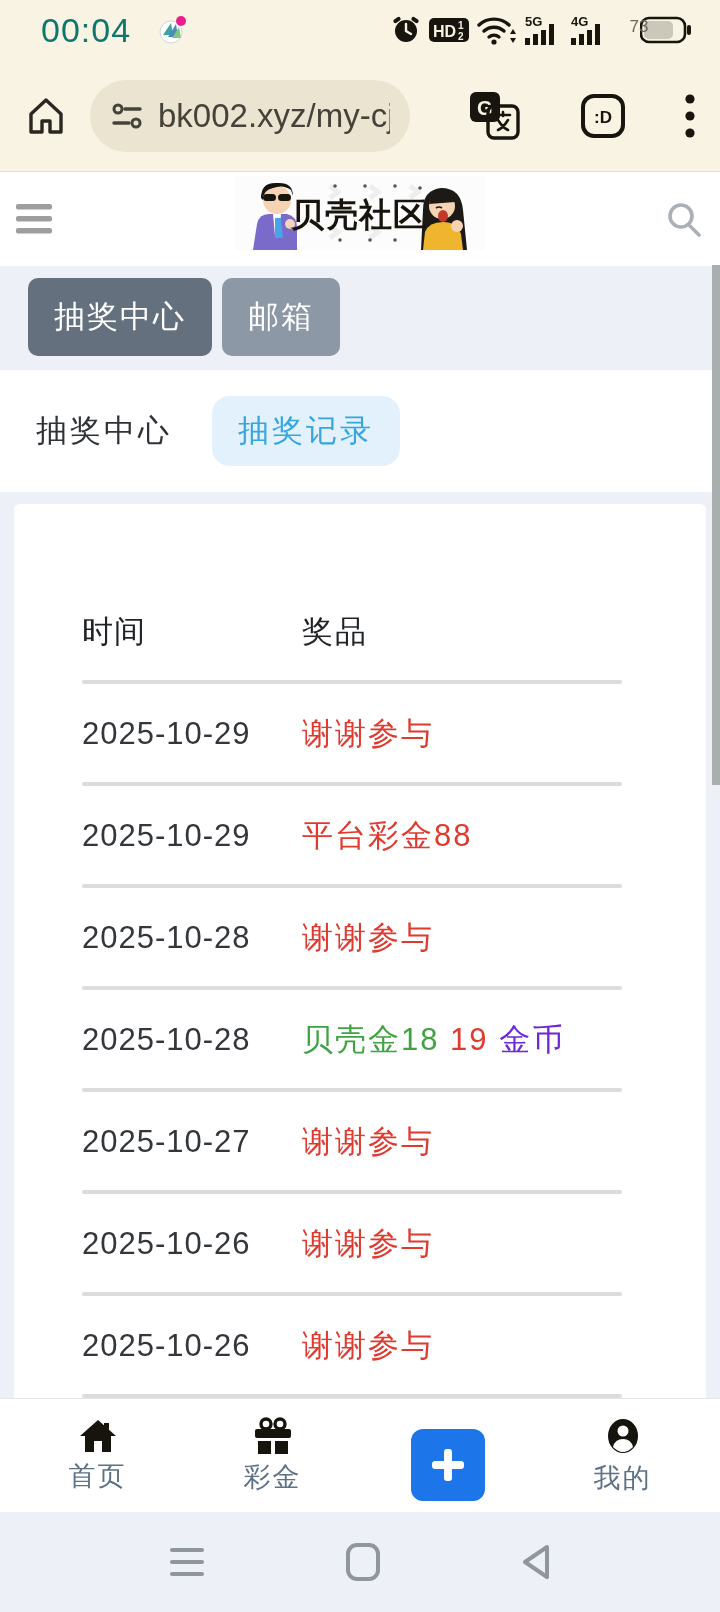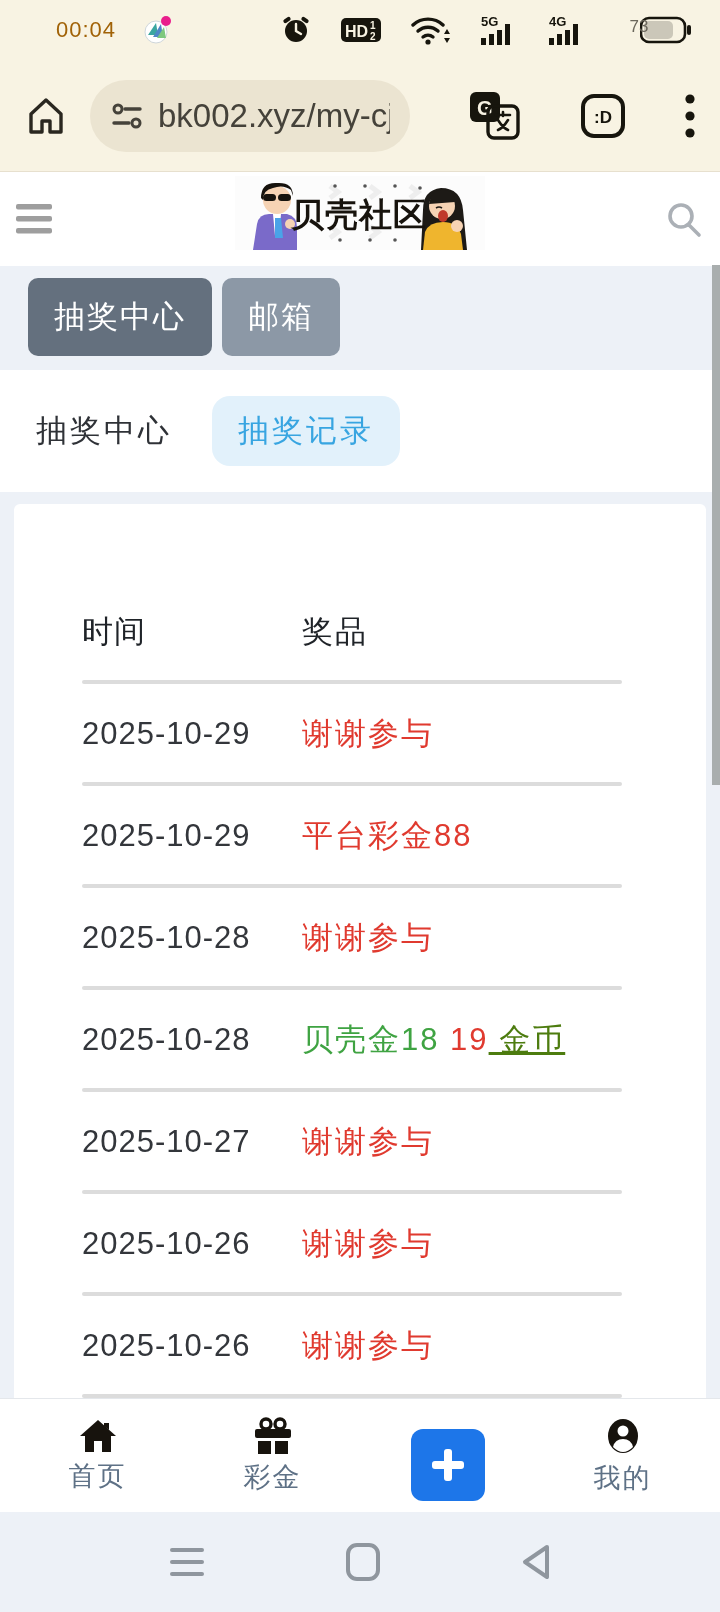--- a/index.html
+++ b/index.html
@@ -6,23 +6,23 @@
   body { font-family:"Liberation Sans", sans-serif; background:#444; }
   .screen{
     width:720px; height:1612px; margin:0 auto; position:relative;
     background:#EDF1F7; overflow:hidden; display:flex; flex-direction:column;
   }
   
   .statusbar{
     height:60px; background:#F8F3E3; display:flex; align-items:center;
     padding:0 28px; color:#17150D; flex:0 0 auto;
   }
-  .sb-time{ font-size:22px; letter-spacing:1px; margin-left:28px; color:#a16207;}
+  .sb-time{ font-size:34px; letter-spacing:1px; margin-left:13px; color:#0f766e;}
   .sb-appicon{ margin-left:26px; }
-  .sb-right{ margin-left:auto; display:flex; align-items:center; gap:30px; }
+  .sb-right{ margin-left:auto; display:flex; align-items:center; gap:8px; }
   .sb-batt{ position:relative;padding-left:23px; }
   .sb-batt .pct{
     position:absolute; left:0; top:1px; width:44px; text-align:center;
     font-size:17px; color:#6b675c;
   }
   
   .toolbar{
     height:112px; background:#F8F3E3; display:flex; align-items:center;
     padding:0 24px; gap:22px; flex:0 0 auto; border-bottom:1px solid #E7E0CE;
   }
@@ -62,21 +62,21 @@
     padding:100px 0 30px 0;
   }
   .tbl{ margin-left:68px; width:540px; }
   .trow{ display:flex; align-items:center; height:56px; }
   .trow .c-date{ width:220px; font-size:31px; color:#33363B; letter-spacing:1px; }
   .trow .c-prize{ flex:1; text-align:left; font-size:31px; letter-spacing:2px; }
   .thead .c-date, .thead .c-prize{ color:#1F2328; }
   .tsep{ height:4px; background:#DCDCDC; margin:20px 0 22px 0; border-radius:2px; }
   .c-red{ color:#E03A2F; }
   .c-green{ color:#3FA342; }
-  .c-dark{ color:#4d7c0f;text-decoration:underline; }
+  .c-dark{ color:#6d28d9; }
   
   .scrollbar{
     position:absolute; right:0; top:265px; width:8px; height:520px;
     background:#A9AEAE; border-radius:0;
   }
   
   .bottomnav{
     height:114px; background:#fff; border-top:1px solid #E4E7EB;
     display:flex; align-items:center; justify-content:space-around; flex:0 0 auto;
     padding:0 10px;

